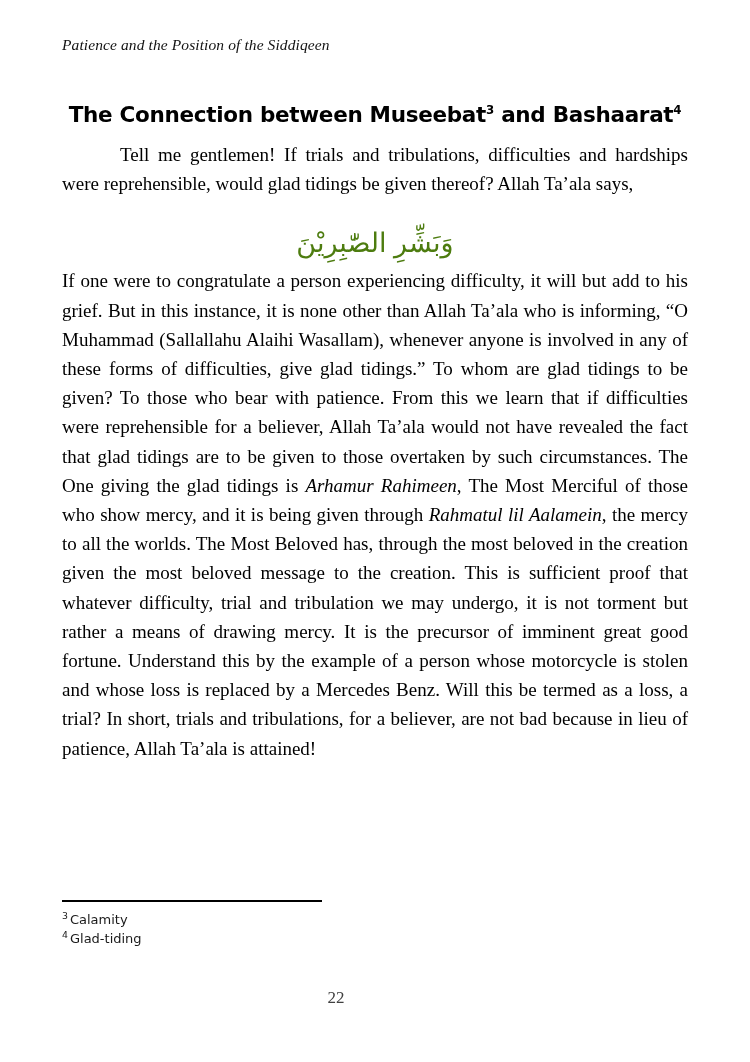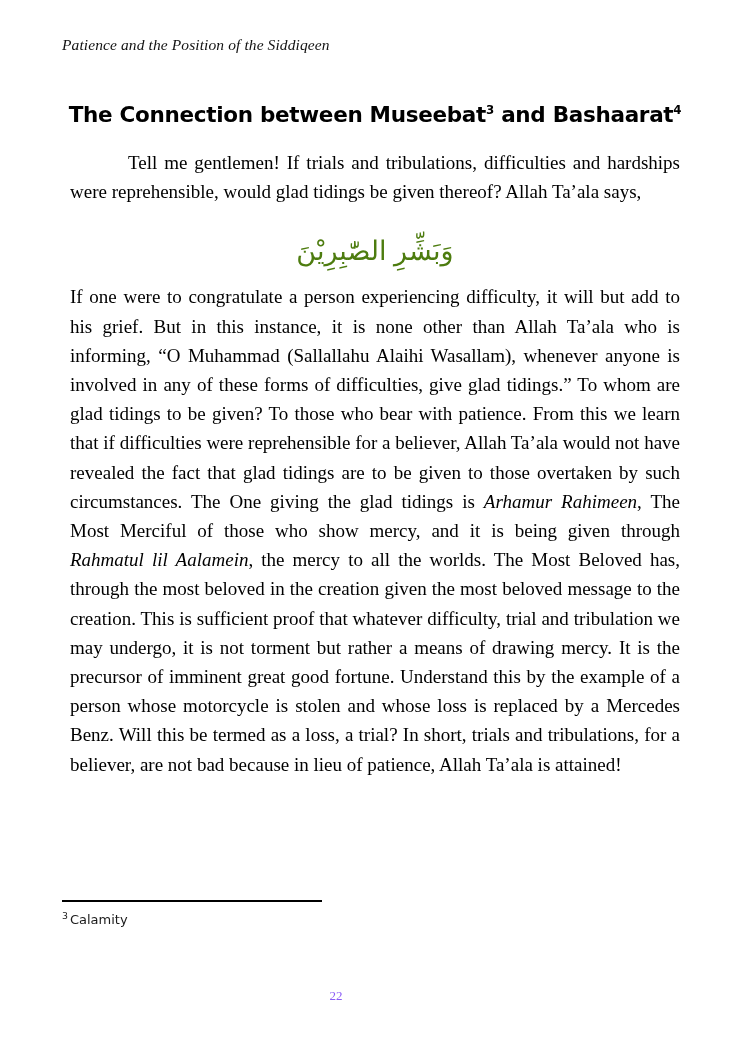--- a/index.html
+++ b/index.html
@@ -54,21 +54,21 @@
 
   
   .body-col {
     position: absolute;
     left: 62px;
     top: 140px;
     width: 626px;
   }
 
   p.para {
-    margin: 8px;
+    margin: 0;
     text-align: justify;
     text-justify: inter-word;
     font-size: 19px;
     line-height: 29.2px;
     color: #000000;
   }
   p.para.indented {
     text-indent: 58px;
   }
   p.para .em {
@@ -135,22 +135,22 @@
   }
 
   
   .page-number {
     position: absolute;
     left: 0;
     top: 988px;
     width: 672px;
     text-align: center;
     font-family: "Liberation Serif", "DejaVu Serif", serif;
-    font-size: 13px;
-    color: #8b5cf6;
+    font-size: 17px;
+    color: #404040;
   }
 </style>
 </head>
 <body>
 
 <div class="page">
 
   <div class="running-header">Patience and the Position of the Siddiqeen</div>
 
   <h1 class="chapter-title">
@@ -164,17 +164,18 @@
     <p class="arabic-verse">وَبَشِّرِ الصّٰبِرِيْنَ</p>
 
 
     <p class="para main-prose"><span>If one were to congratulate a person experiencing difficulty, it will but add to his grief. But in this instance, it is none other than Allah Ta’ala who is informing, “O Muhammad (Sallallahu Alaihi Wasallam), whenever anyone is involved in any of these forms of difficulties, give glad tidings.” To whom are glad tidings to be given? To those who bear with patience. From this we learn that if difficulties were reprehensible for a believer, Allah Ta’ala would not have revealed the fact that glad tidings are to be given to those overtaken by such circumstances. The One giving the glad tidings is </span><span class="em">Arhamur Rahimeen</span><span>, The Most Merciful of those who show mercy, and it is being given through </span><span class="em">Rahmatul lil Aalamein</span><span>, the mercy to all the worlds. The Most Beloved has, through the most beloved in the creation given the most beloved message to the creation. This is sufficient proof that whatever difficulty, trial and tribulation we may undergo, it is not torment but rather a means of drawing mercy. It is the precursor of imminent great good fortune. Understand this by the example of a person whose motorcycle is stolen and whose loss is replaced by a Mercedes Benz. Will this be termed as a loss, a trial? In short, trials and tribulations, for a believer, are not bad because in lieu of patience, Allah Ta’ala is attained!</span></p>
 
   </div>
 
   <div class="footnote-area">
     <div class="footnote-rule"></div>
     <p class="footnote"><sup>3</sup><span>Calamity</span></p>
+    <p class="footnote"><sup>4</sup><span>Glad-tiding</span></p>
   </div>
 
   <div class="page-number">22</div>
 
 </div>
 
 </body></html>

